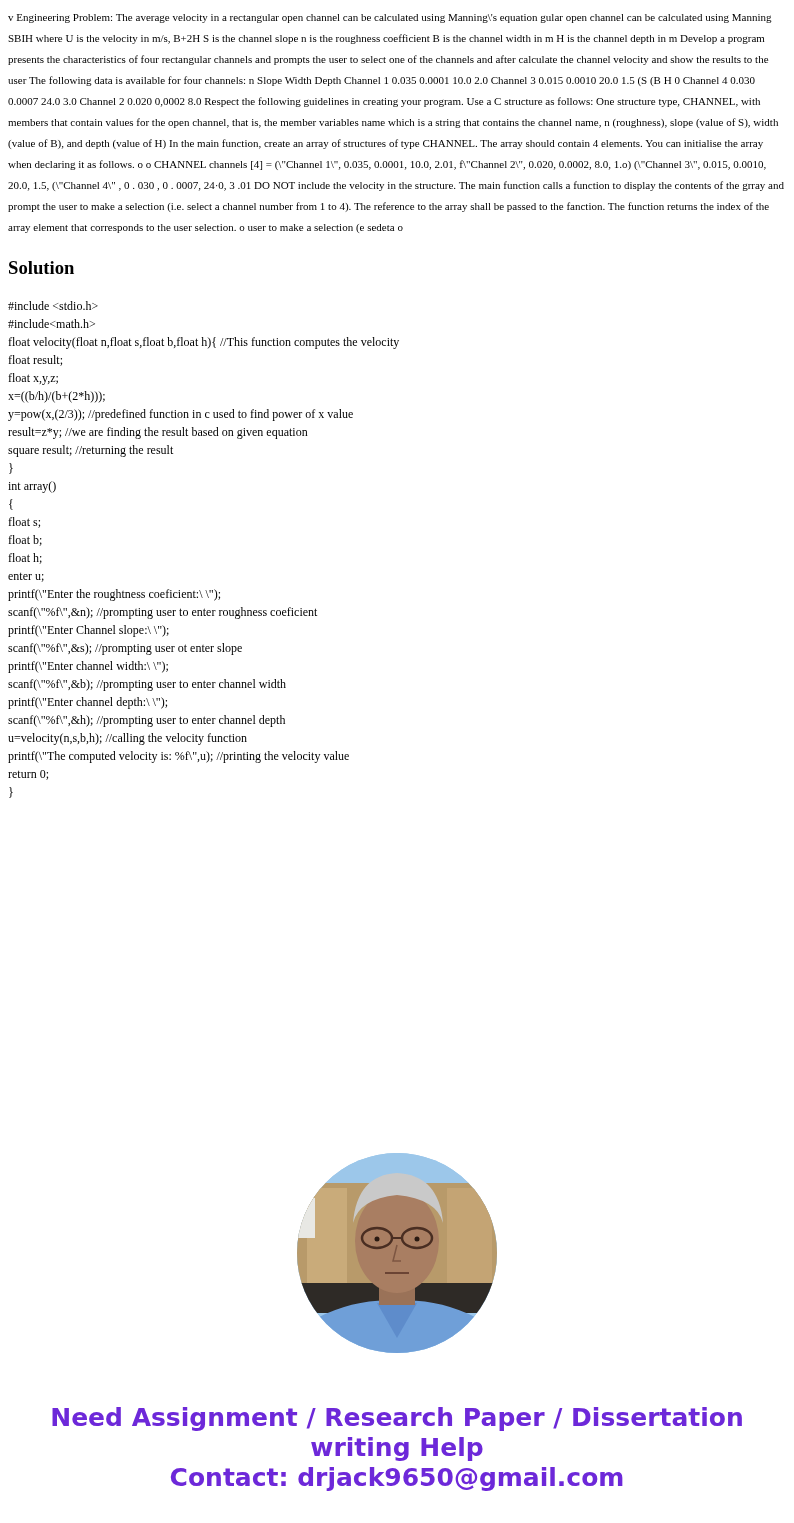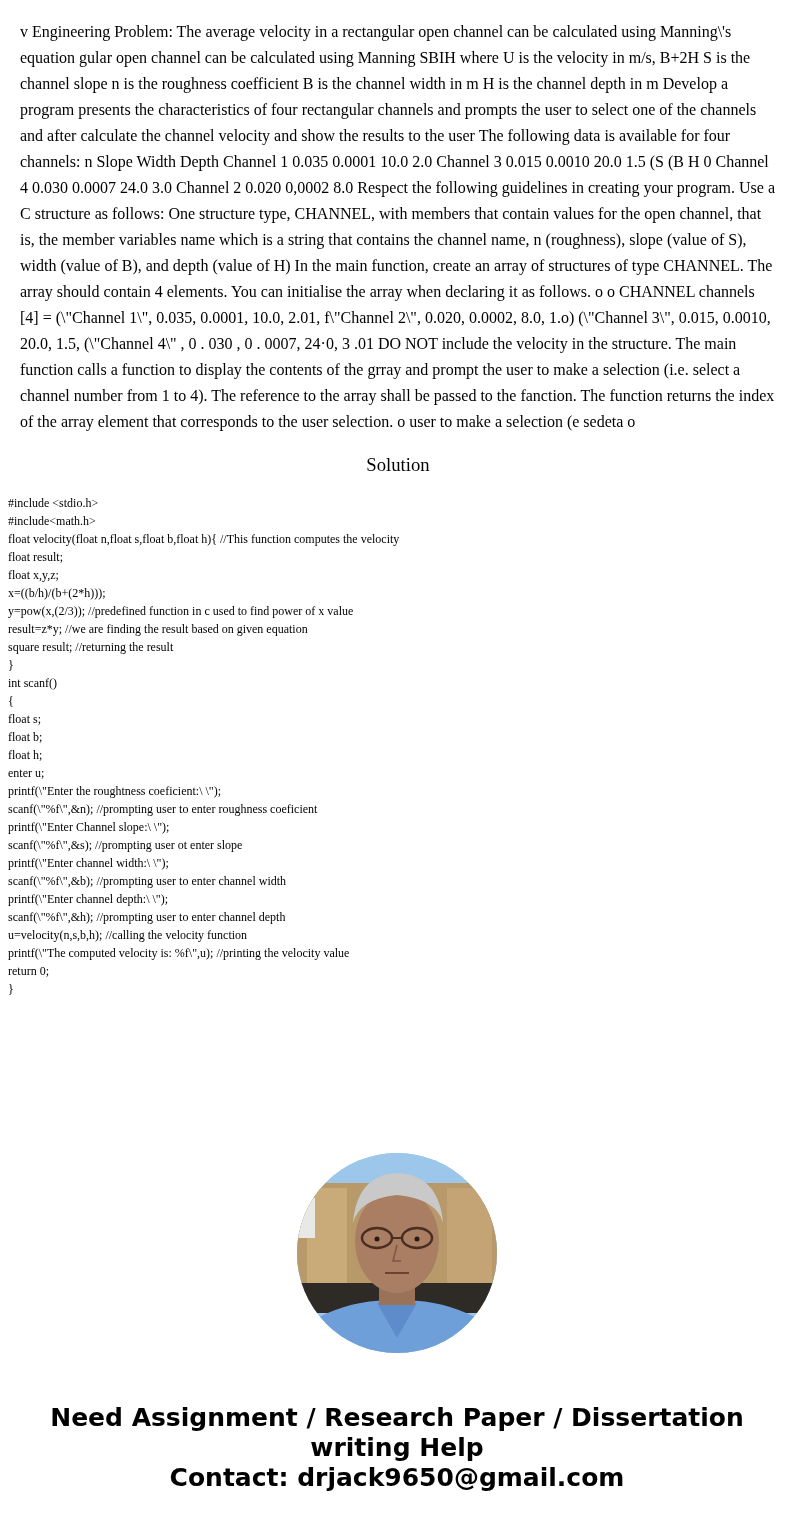--- a/index.html
+++ b/index.html
@@ -15,31 +15,30 @@
       font-family: "Liberation Serif", serif;
       color: #000000;
     }
     .content {
       position: absolute;
       left: 8px;
       top: 7px;
       width: 780px;
     }
     .question {
-      font-size: 16px;
-      line-height: 26px;
-      margin: 12px;
+      font-size: 11px;
+      line-height: 21px;
+      margin: 0;
       word-wrap: break-word;
     }
     .solution-heading {
       font-size: 18.7px;
-      font-weight: normal;
+      font-weight: bold;
       margin: 19px 0 0 0;
       line-height: 22px;
-      text-align: center;
     }
     .code-block {
       margin-top: 18px;
       font-size: 12px;
       line-height: 18px;
     }
     .code-line {
       display: block;
       white-space: pre;
     }
@@ -57,21 +56,21 @@
     .footer {
       position: absolute;
       left: 0;
       top: 1403px;
       width: 794px;
       text-align: center;
       font-family: "DejaVu Sans", sans-serif;
       font-weight: bold;
       font-size: 25px;
       line-height: 30px;
-      color: #000000;
+      color: #6d28d9;
     }
     .footer span { display: block; }
   </style>
 </head>
 <body>
 
 <div class="content">
   <p class="question">v Engineering Problem: The average velocity in a rectangular open channel can be calculated using Manning\'s equation gular open channel can be calculated using Manning SBIH where U is the velocity in m/s, B+2H S is the channel slope n is the roughness coefficient B is the channel width in m H is the channel depth in m Develop a program presents the characteristics of four rectangular channels and prompts the user to select one of the channels and after calculate the channel velocity and show the results to the user The following data is available for four channels: n Slope Width Depth Channel 1 0.035 0.0001 10.0 2.0 Channel 3 0.015 0.0010 20.0 1.5 (S (B H 0 Channel 4 0.030 0.0007 24.0 3.0 Channel 2 0.020 0,0002 8.0 Respect the following guidelines in creating your program. Use a C structure as follows: One structure type, CHANNEL, with members that contain values for the open channel, that is, the member variables name which is a string that contains the channel name, n (roughness), slope (value of S), width (value of B), and depth (value of H) In the main function, create an array of structures of type CHANNEL. The array should contain 4 elements. You can initialise the array when declaring it as follows. o o CHANNEL channels [4] = (\"Channel 1\", 0.035, 0.0001, 10.0, 2.01, f\"Channel 2\", 0.020, 0.0002, 8.0, 1.o) (\"Channel 3\", 0.015, 0.0010, 20.0, 1.5, (\"Channel 4\" , 0 . 030 , 0 . 0007, 24·0, 3 .01 DO NOT include the velocity in the structure. The main function calls a function to display the contents of the grray and prompt the user to make a selection (i.e. select a channel number from 1 to 4). The reference to the array shall be passed to the fanction. The function returns the index of the array element that corresponds to the user selection. o user to make a selection (e sedeta o</p>
 
   <h3 class="solution-heading">Solution</h3>
@@ -80,21 +79,21 @@
     <span class="code-line">#include &lt;stdio.h&gt;</span>
     <span class="code-line">#include&lt;math.h&gt;</span>
     <span class="code-line">float velocity(float n,float s,float b,float h){ //This function computes the velocity</span>
     <span class="code-line">float result;</span>
     <span class="code-line">float x,y,z;</span>
     <span class="code-line">x=((b/h)/(b+(2*h)));</span>
     <span class="code-line">y=pow(x,(2/3)); //predefined function in c used to find power of x value</span>
     <span class="code-line">result=z*y; //we are finding the result based on given equation</span>
     <span class="code-line">square result; //returning the result</span>
     <span class="code-line">}</span>
-    <span class="code-line">int scanf()</span>
+    <span class="code-line">int array()</span>
     <span class="code-line">{</span>
     <span class="code-line">float s;</span>
     <span class="code-line">float b;</span>
     <span class="code-line">float h;</span>
     <span class="code-line">enter u;</span>
     <span class="code-line">printf(\"Enter the roughtness coeficient:\ \");</span>
     <span class="code-line">scanf(\"%f\",&amp;n); //prompting user to enter roughness coeficient</span>
     <span class="code-line">printf(\"Enter Channel slope:\ \");</span>
     <span class="code-line">scanf(\"%f\",&amp;s); //prompting user ot enter slope</span>
     <span class="code-line">printf(\"Enter channel width:\ \");</span>

